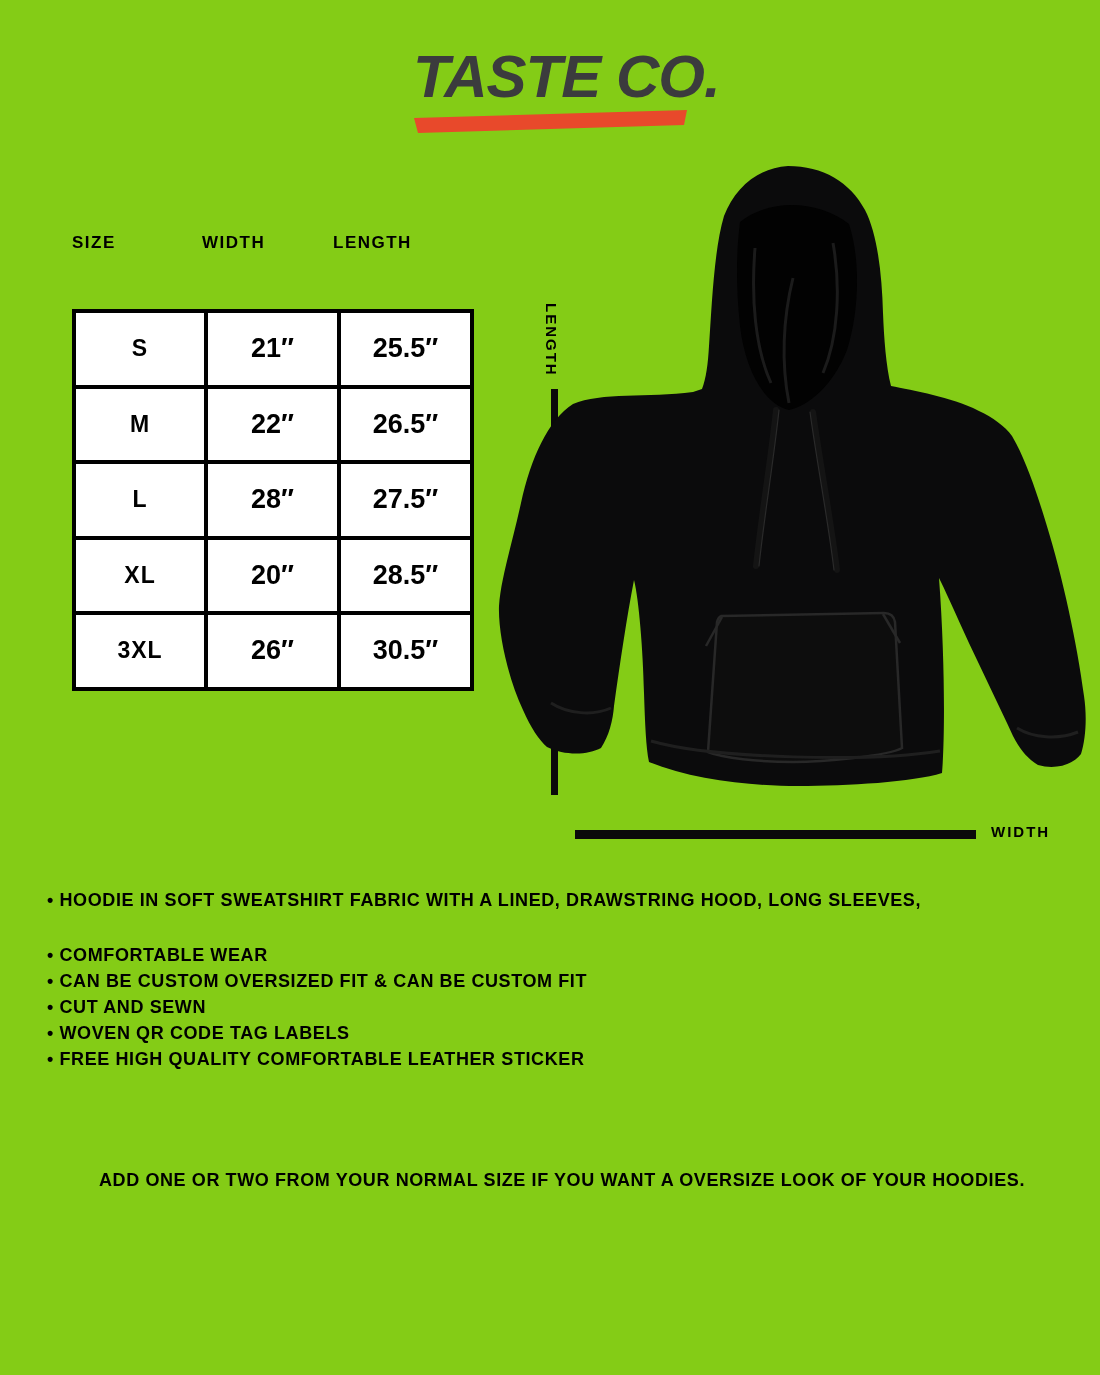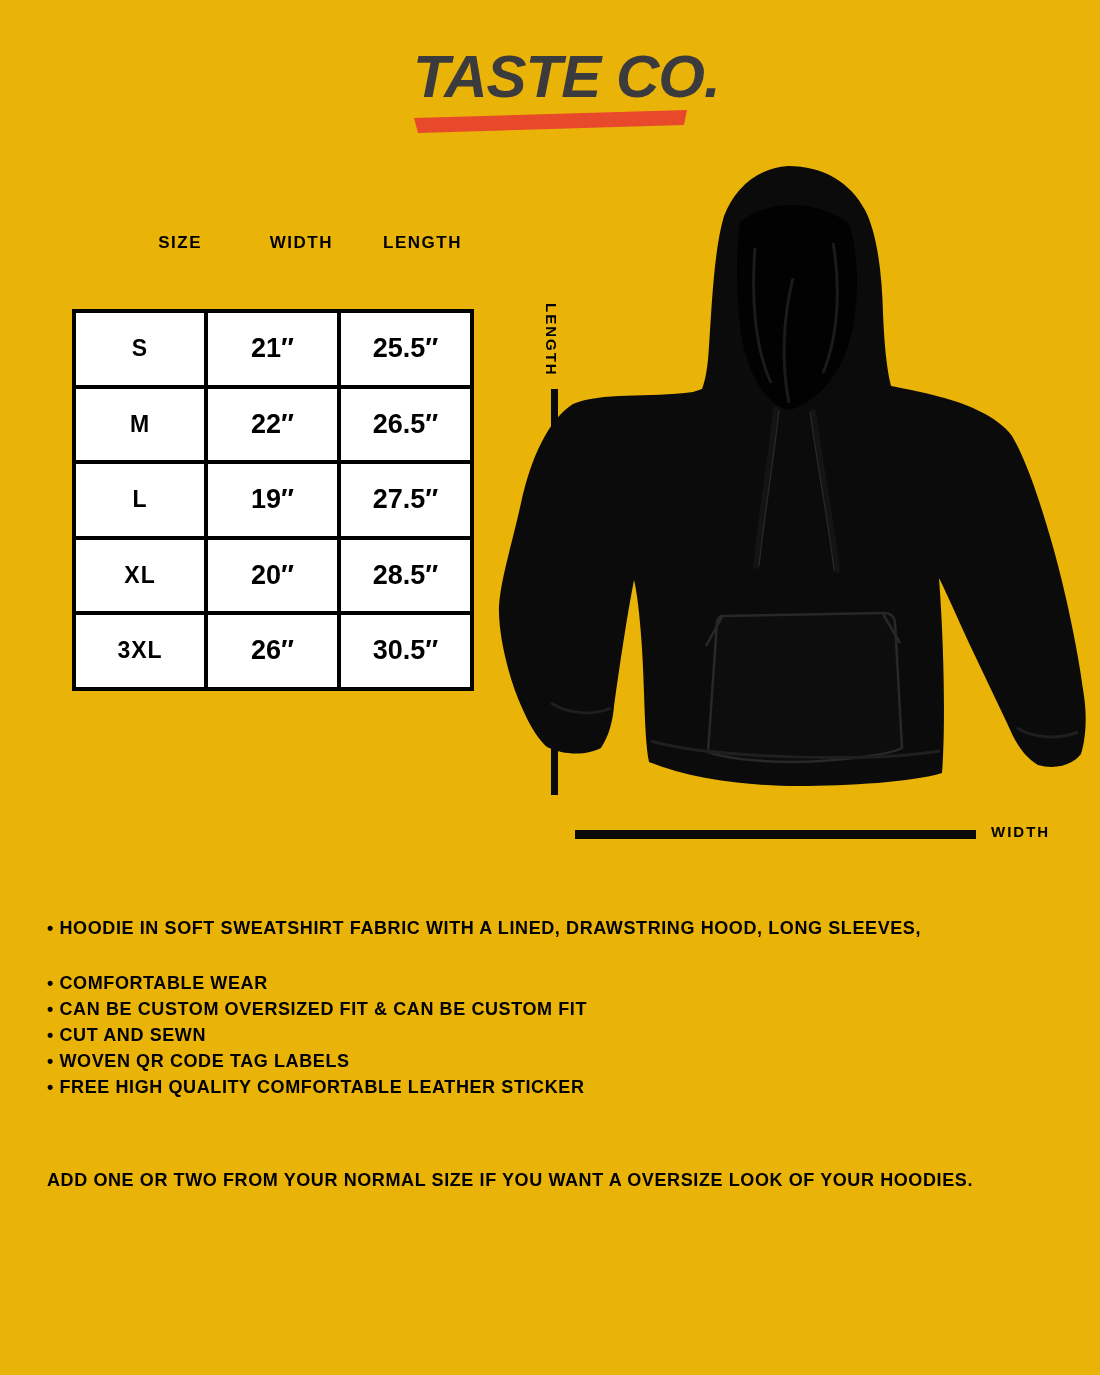--- a/index.html
+++ b/index.html
@@ -1,36 +1,36 @@
 <!DOCTYPE html>
 <html><head>
 <meta charset="utf-8">
 <style>
   html,body{margin:0;padding:0;background:#ffffff;}
   .canvas{
-    position:relative;width:1100px;height:1375px;background:#eab308;
+    position:relative;width:1100px;height:1375px;background:#84cc16;
     overflow:hidden;margin:0 auto;
     font-family:"Liberation Sans",sans-serif;color:#000;
   }
   .abs{position:absolute;}
 
   
   .logo-text{
     left:413px;top:42px;width:320px;
     font-size:60px;font-weight:bold;font-style:italic;
     letter-spacing:-1px;color:#3b3b3d;white-space:nowrap;
   }
   .logo-underline{left:414px;top:109px;}
 
   
   .chart-headers{
     left:72px;top:233px;width:390px;display:flex;
     font-size:17px;font-weight:bold;letter-spacing:1.5px;
   }
-  .chart-headers .hcell{text-align:right;}
+  .chart-headers .hcell{text-align:left;}
   .hcell.c1{width:130px;} .hcell.c2{width:131px;} .hcell.c3{width:129px;}
 
   table.size-table{
     left:72px;top:309px;width:390px;
     border-collapse:collapse;table-layout:fixed;
   }
   table.size-table td{
     border:4px solid #000;height:69.5px;
     text-align:center;vertical-align:middle;
     font-weight:bold;background:#fff;
@@ -47,29 +47,29 @@
   .length-line{left:551px;top:389px;width:7px;height:406px;background:#0a0a0a;}
   .width-line{left:575px;top:830px;width:401px;height:9px;background:#0a0a0a;}
   .width-label{
     left:991px;top:823px;
     font-size:15px;font-weight:bold;letter-spacing:2px;white-space:nowrap;
   }
   .hoodie-svg{left:493px;top:158px;}
 
   
   .desc{
-    left:47px;top:914px;width:1012px;
+    left:47px;top:886px;width:1012px;
     font-size:18px;font-weight:bold;letter-spacing:0.6px;line-height:28px;
   }
   .desc .lead-line2{padding-left:15px;}
   .desc .lead{margin-bottom:28px;}
   .desc .item{line-height:26px;}
   .note{
     left:47px;top:1170px;width:1030px;
-    font-size:18px;font-weight:bold;letter-spacing:0.6px;white-space:nowrap;
+    font-size:18px;font-weight:bold;letter-spacing:0.6px;white-space:nowrap;text-align:center;
   }
 </style>
 </head>
 <body>
 
 <div class="canvas">
 
   <div class="abs logo-text">TASTE CO.</div>
   <svg class="abs logo-underline" width="278" height="26" viewBox="0 0 278 26">
     <polygon points="0,9 273,1 270,16 4,24" fill="#e8492b"></polygon>
@@ -88,21 +88,21 @@
         <td class="col-num">21″</td>
         <td class="col-num">25.5″</td>
       </tr>
       <tr>
         <td class="col-size">M</td>
         <td class="col-num">22″</td>
         <td class="col-num">26.5″</td>
       </tr>
       <tr>
         <td class="col-size">L</td>
-        <td class="col-num">19″</td>
+        <td class="col-num">28″</td>
         <td class="col-num">27.5″</td>
       </tr>
       <tr>
         <td class="col-size">XL</td>
         <td class="col-num">20″</td>
         <td class="col-num">28.5″</td>
       </tr>
       <tr>
         <td class="col-size">3XL</td>
         <td class="col-num">26″</td>

